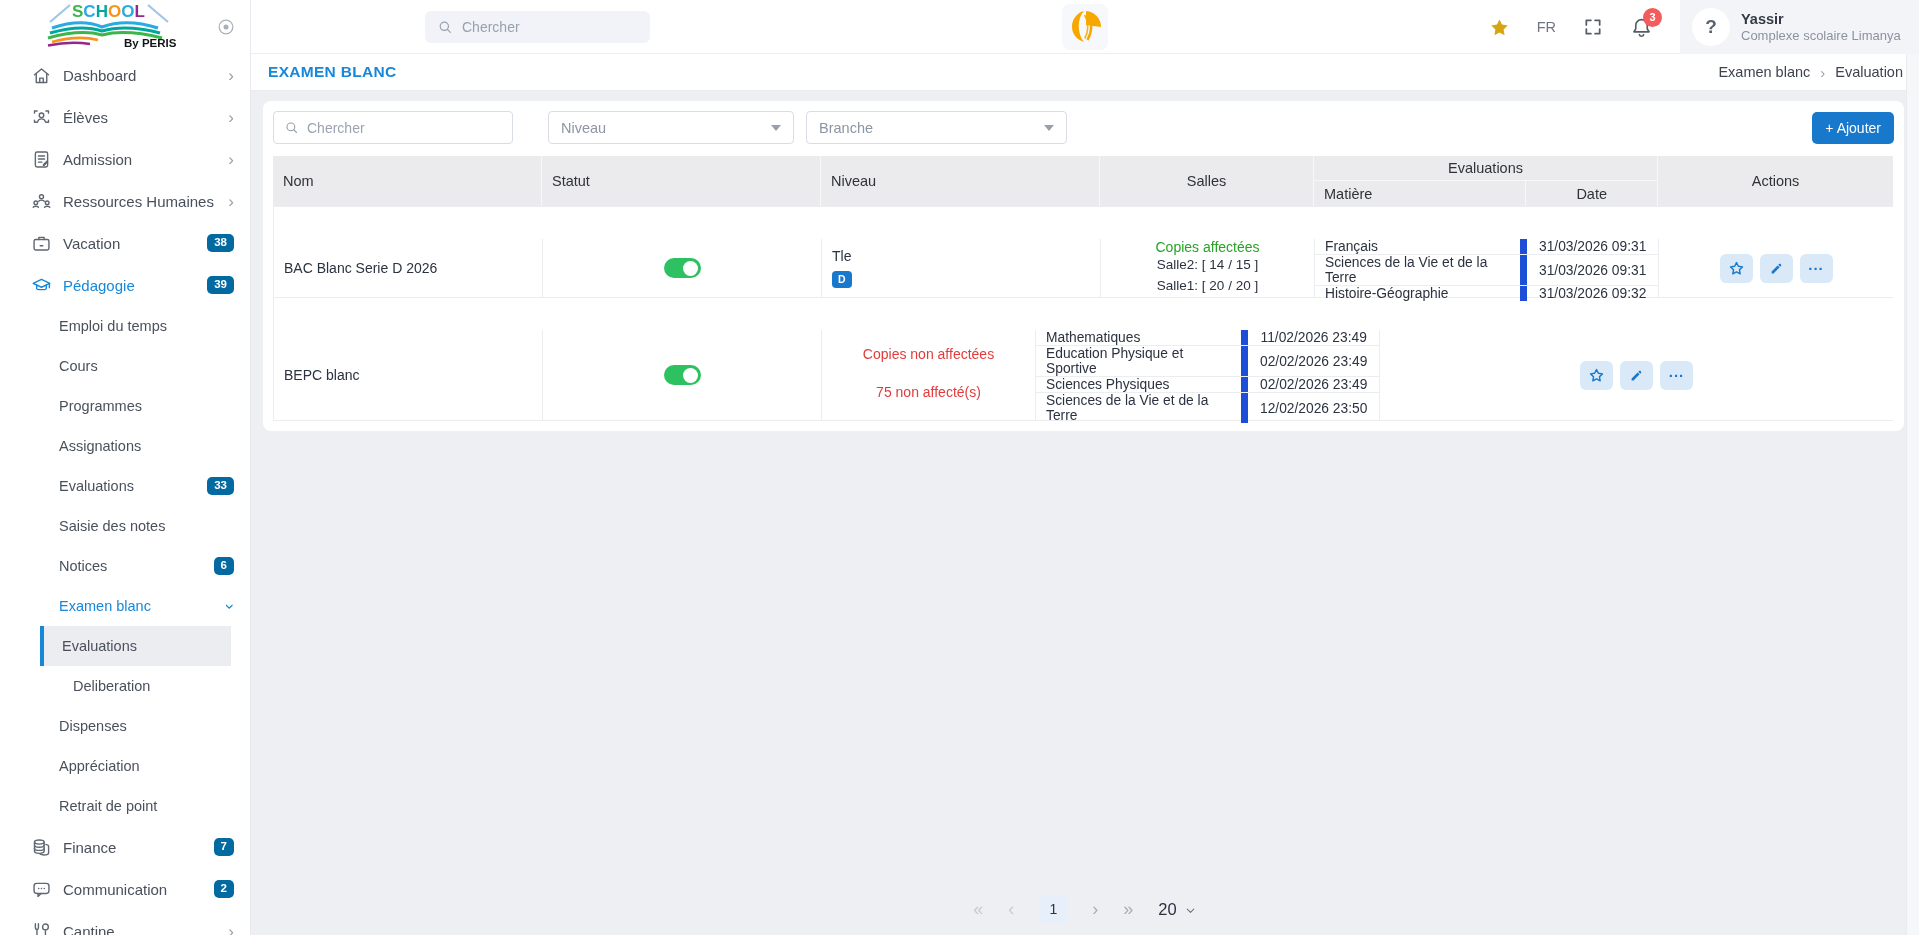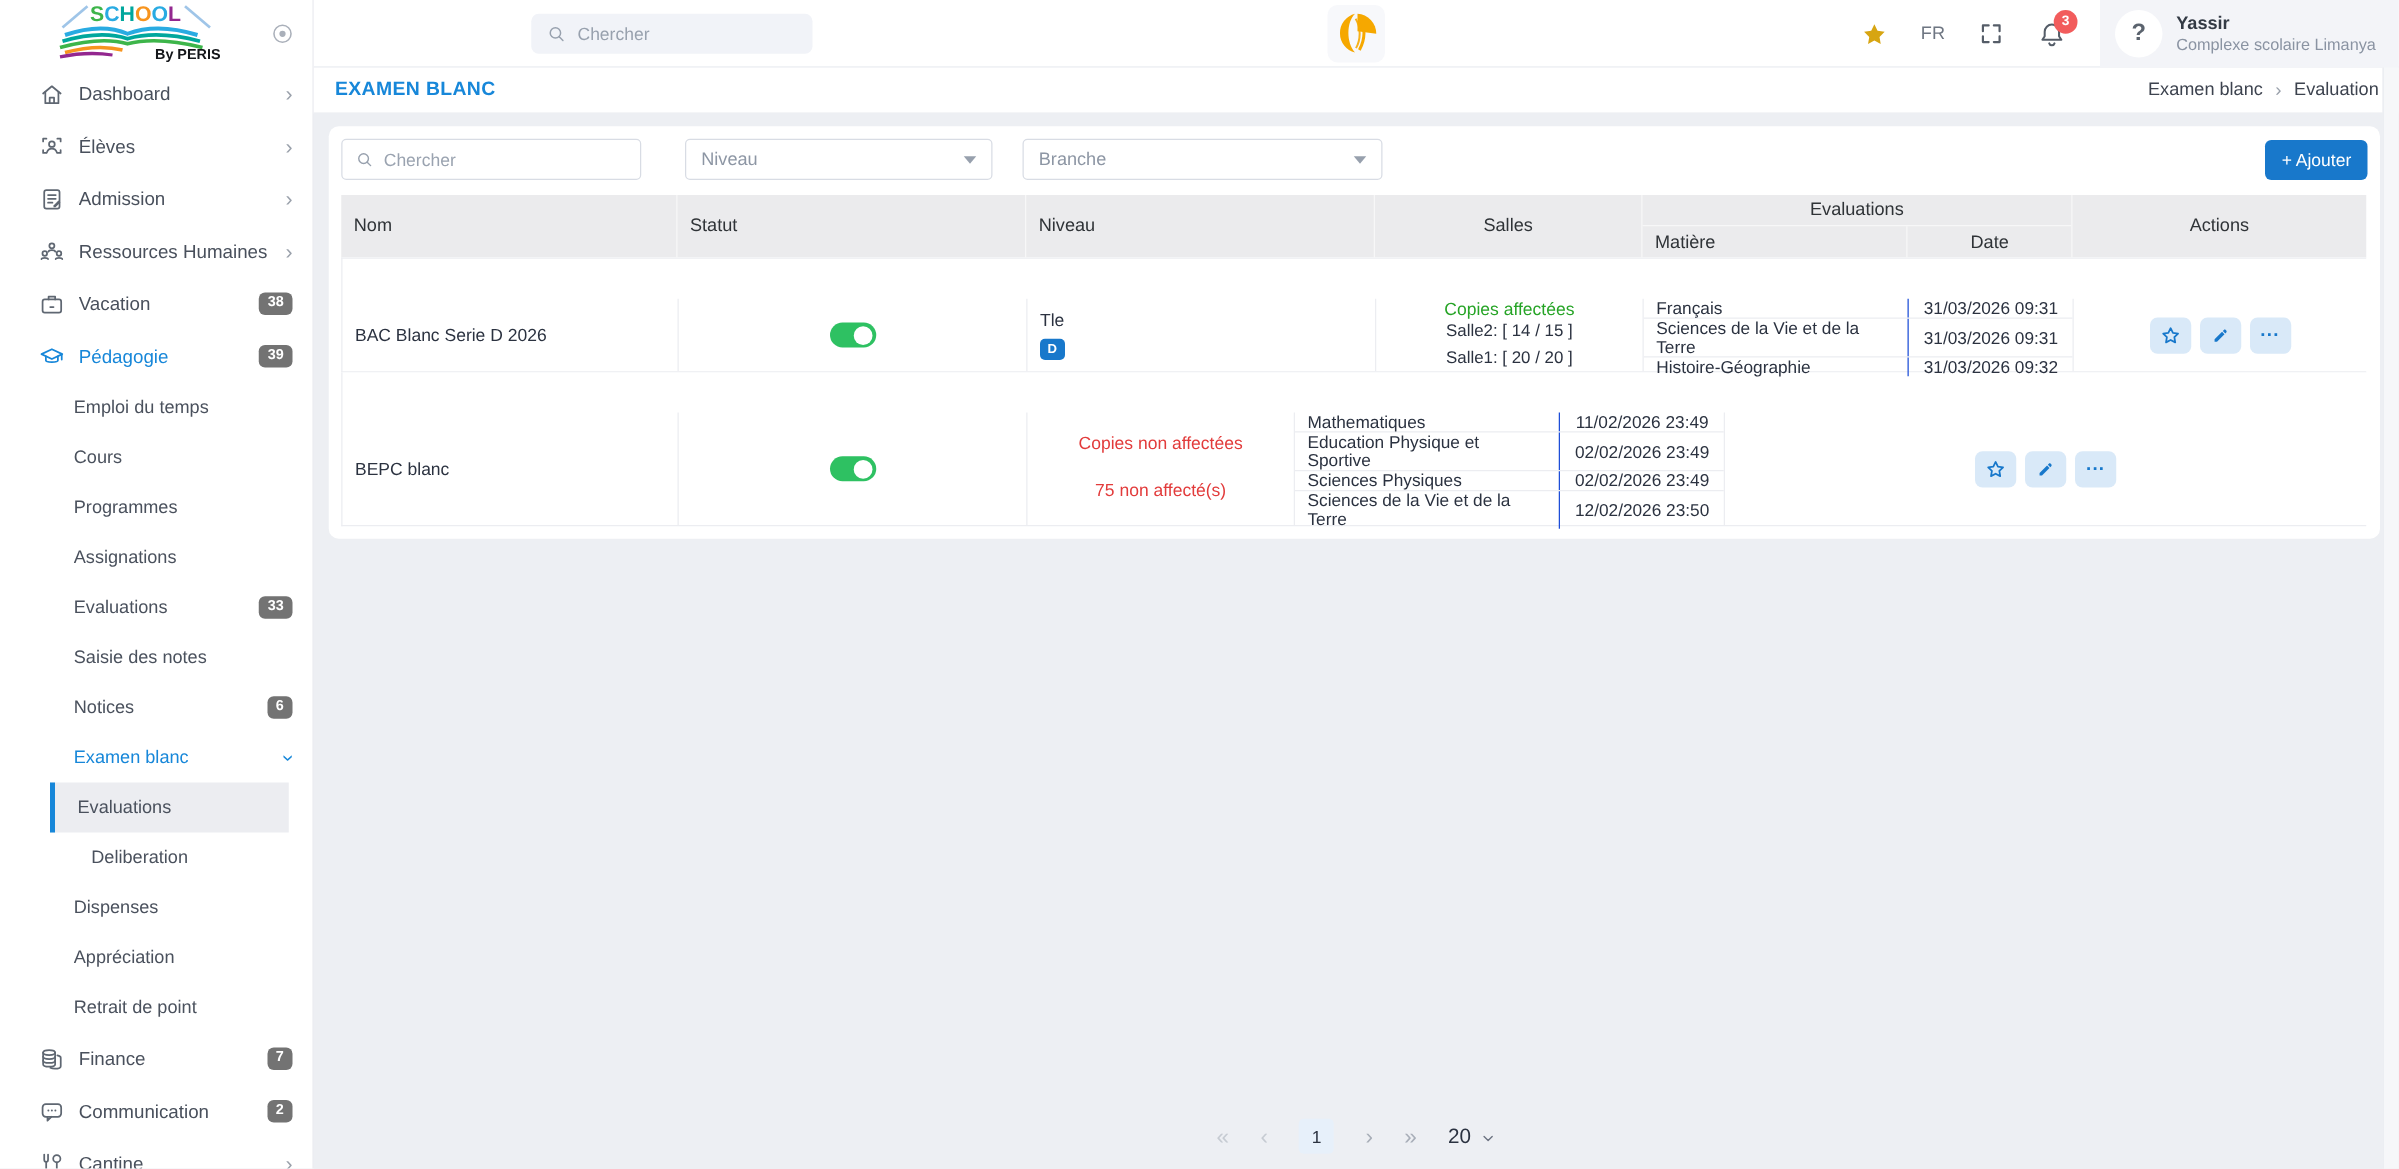--- a/index.html
+++ b/index.html
@@ -12,21 +12,21 @@
   .logo-row { height:52px; min-height:52px; display:flex; align-items:center; justify-content:space-between; padding:2px 14px 0 36px; }
   .nav { flex:1; overflow:hidden; padding-top:2px; }
   .nav-item { height:42px; display:flex; align-items:center; padding:0 16px 0 14px; color:#49505c; font-size:15px; cursor:pointer;margin-left:16px; }
   .nav-item .ni-icon { width:22px; height:22px; margin-right:11px; color:#5f6772; display:flex; align-items:center; justify-content:center; }
   .nav-item .ni-label { flex:1; white-space:nowrap; overflow:hidden; }
   .nav-item.sub { height:40px; padding-left:43px; font-size:14.5px; color:#4a515d; }
   .nav-item.subsub { height:40px; padding-left:57px; font-size:14.5px; color:#4a515d; }
   .nav-item.active { color:#1787d9; }
   .nav-item.active .ni-icon { color:#1787d9; }
   .nav-item.selected { background:#ecedf1; border-left:4px solid #1787d9; margin-left:40px; margin-right:19px; padding-left:18px; padding-right:8px; }
-  .badge { background:#737373; color:#fff; font-size:11.5px; font-weight:bold; border-radius:5px; padding:3px 7px; min-width:15px; text-align:center; line-height:1; }
+  .badge { background:#0369a1; color:#fff; font-size:11.5px; font-weight:bold; border-radius:5px; padding:3px 7px; min-width:15px; text-align:center; line-height:1; }
   .chev { color:#9aa1ab; font-size:17px; line-height:1; margin-left:8px; }
   .chev.expanded { color:#1787d9; transform:rotate(90deg); }
 
   
   .main { flex:1; display:flex; flex-direction:column; min-width:0; position:relative; }
   .header { height:54px; min-height:54px; background:#fff; position:relative; border-bottom:1px solid #eceef2; display:flex; align-items:stretch; }
   .year-chip { width:169px; background:#f1f2f8; display:flex; align-items:center; justify-content:center; gap:3px; color:#1b82d6; font-weight:bold; font-size:20px; cursor:pointer; }
   .year-chip .gear { display:flex; color:#1b82d6; margin-top:2px; }
   .hs { position:absolute; left:174px; top:11px; width:225px; height:32px; background:#f1f3f8; border-radius:6px; display:flex; align-items:center; padding:0 12px; gap:9px; color:#98a1ae; font-size:14px; cursor:text; }
   .orange-chip { position:absolute; left:811px; top:4px; width:46px; height:46px; background:#f7f8fb; border-radius:8px; display:flex; align-items:center; justify-content:center; cursor:pointer; }
@@ -50,21 +50,21 @@
 
   
   .content { flex:1; position:relative; padding:10px 15px 0 12px; overflow:hidden; }
   .card { background:#fff; border-radius:8px; padding:10px; }
   .filters { display:flex; align-items:center; margin-bottom:12px; }
   .fsearch { width:240px; height:33px; border:1px solid #d8dce4; border-radius:4px; display:flex; align-items:center; padding:0 10px; gap:8px; color:#98a1ae; background:#fff; }
   .fsearch input { border:none; outline:none; flex:1; font-size:14px; font-family:"Liberation Sans",sans-serif; color:#3d434f; background:transparent; }
   .fsearch input::placeholder { color:#9aa3b0; }
   .fselect { height:33px; border:1px solid #d8dce4; border-radius:4px; display:flex; align-items:center; justify-content:space-between; padding:0 12px; color:#8d96a4; font-size:14.5px; cursor:pointer; background:#fff; }
   .fselect.niveau { width:246px; margin-left:35px; }
-  .fselect.branche { width:288px; margin-left:24px; }
+  .fselect.branche { width:261px; margin-left:12px; }
   .caret { width:0; height:0; border-left:5px solid transparent; border-right:5px solid transparent; border-top:6px solid #97a0ad; }
   .btn-add { margin-left:auto; background:#1878cb; color:#fff; border:none; border-radius:5px; font-size:14px; font-family:"Liberation Sans",sans-serif; padding:8px 13px; cursor:pointer; }
 
   
   .table { width:1620px; font-size:14px; }
   .c-nom{width:269px;} .c-statut{width:279px;} .c-niveau{width:279px;} .c-salles{width:214px;}
   .c-evals{width:344px;} .c-matiere{width:213px;} .c-date{width:131px;} .c-actions{flex:1;}
   .thead { display:flex; background:#ebebed; height:50px; color:#2f3337; font-size:14.5px; }
   .th { display:flex; align-items:center; padding:0 10px; border-right:1px solid #f7f7f8; }
   .th.center, .td.center { justify-content:center; padding:0; }
@@ -81,21 +81,21 @@
   .td.col { flex-direction:column; justify-content:center; align-items:flex-start; gap:7px; }
   .td.c-salles { flex-direction:column; justify-content:center; align-items:center; text-align:center; padding:0 6px; }
   .salles-status.success { color:#26a426; }
   .salles-status.danger { color:#e23b3b; }
   .salles-lines { line-height:1.55; font-size:13.5px; }
   .salles-lines.danger { color:#e23b3b; font-size:14px; }
   .gap-sm { height:10px; } .gap-lg { height:20px; }
   .td.c-evals { flex-direction:column; align-items:stretch; padding:0; }
   .eval-sub { flex:1; display:flex; border-bottom:1px solid #ecedf1; }
   .eval-sub:last-child { border-bottom:none; }
-  .es-matiere { width:213px; border-right:1px solid #1d4ed8; display:flex; align-items:center; padding:0 10px; font-size:13.8px; }
+  .es-matiere { width:213px; border-right:7px solid #1d4ed8; display:flex; align-items:center; padding:0 10px; font-size:13.8px; }
   .es-date { width:131px; display:flex; align-items:center; justify-content:center; font-size:13.8px; }
   .toggle { width:37px; height:20px; background:#2ec162; border-radius:10px; position:relative; display:inline-block; cursor:pointer; }
   .toggle::after { content:""; position:absolute; right:2.5px; top:2.5px; width:15px; height:15px; background:#fff; border-radius:50%; }
   .dbadge { background:#1878cb; color:#fff; font-size:10.5px; font-weight:bold; border-radius:4px; padding:3px 6px; line-height:1; }
   .actions-wrap { display:flex; gap:7px; }
   .abtn { width:33px; height:29px; border-radius:6px; background:#d9e9f8; border:none; display:flex; align-items:center; justify-content:center; color:#1878cb; cursor:pointer; }
   .abtn .dots { font-size:15px; font-weight:bold; letter-spacing:1px; line-height:0; margin-top:-6px; }
 
   
   .pagination { position:absolute; bottom:12px; left:0; right:0; display:flex; justify-content:center; align-items:center; gap:25px; }

